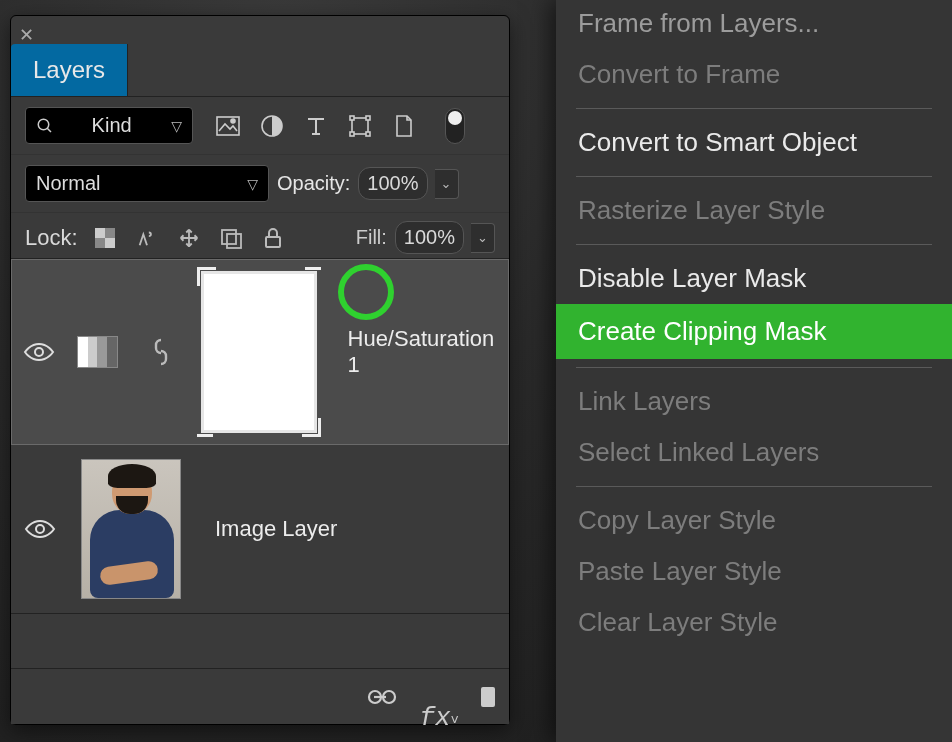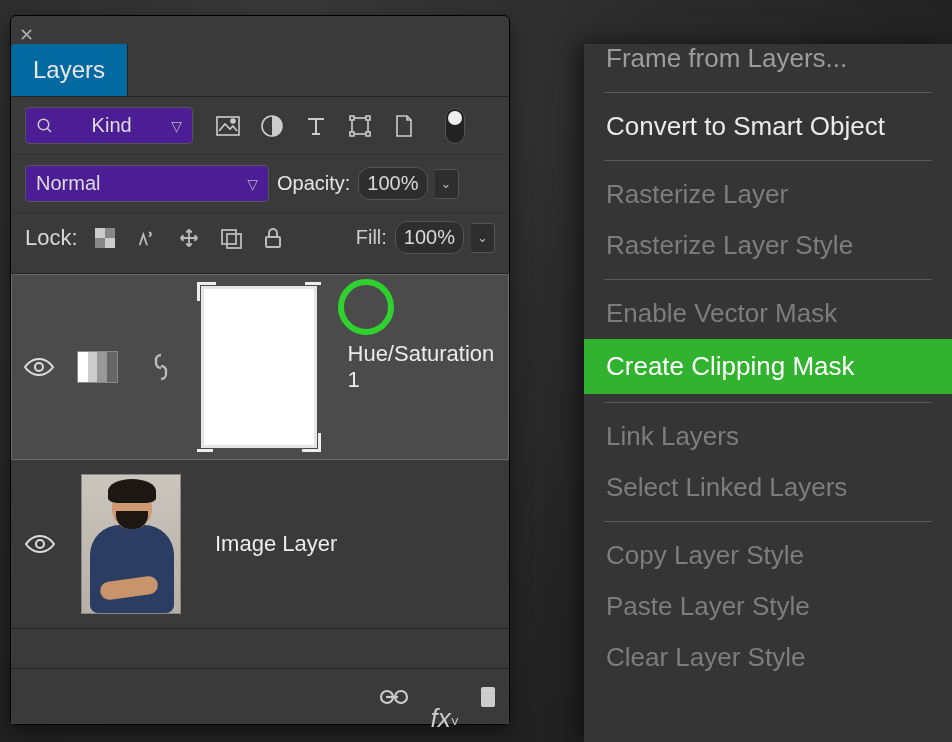--- a/index.html
+++ b/index.html
@@ -36,21 +36,21 @@
     border-right: 1px solid #222;
     border-top-left-radius: 4px;
     font-size: 24px; color: #e8e8e8;
   }
 
   .lp-row { display: flex; align-items: center; gap: 8px; padding: 10px 14px; }
   .lp-row + .lp-row { border-top: 1px solid #333; }
 
   .dropdown {
     display: flex; align-items: center; justify-content: space-between;
-    background: #4c1d95; border: 1px solid #555; border-radius: 4px;
+    background: #000000; border: 1px solid #555; border-radius: 4px;
     padding: 6px 10px; color: #ddd; font-size: 20px;
     cursor: pointer;
   }
   .dropdown .chev { font-size: 14px; color: #bbb; margin-left: 8px; }
   .kind-dd { width: 168px; }
   .kind-dd .mag { margin-right: 6px; font-size: 18px; }
 
   .filter-icons { display: flex; gap: 18px; align-items: center; margin-left: 14px; }
   .ficon { width: 26px; height: 26px; display:flex;align-items:center;justify-content:center; color:#ccc; font-size:22px; cursor:pointer;}
   .pill-toggle {
@@ -64,21 +64,21 @@
 
   .blend-dd { width: 244px; }
   .opacity-label { font-size:20px; color:#e5e5e5; }
   .pct-box {
     display:flex; align-items:center; background:#2e2e2e; border:1px solid #555;
     border-radius:12px; padding:4px 8px; font-size:20px;
   }
   .pct-chev { width:24px; height:30px; display:flex;align-items:center;justify-content:center;
     background:#2e2e2e;border:1px solid #555;border-left:none;border-radius:0 4px 4px 0;margin-left:-1px;font-size:13px;color:#bbb;}
 
-  .lock-row { padding: 8px 14px 19px 14px; border-bottom:1px solid #222;}
+  .lock-row { padding: 8px 14px 4px 14px; border-bottom:1px solid #222;}
   .lock-icons { display:flex; gap:16px; align-items:center; margin-left:6px;}
   .licon { width:26px;height:26px;display:flex;align-items:center;justify-content:center;color:#bbb;font-size:20px;}
   .fill-label { margin-left:auto; font-size:20px; color:#ccc;}
 
   
   .layer-list { flex:1; overflow:hidden; }
   .layer {
     display:flex; align-items:center; gap:14px;
     border-bottom:1px solid #222;
     background:#3a3a3a;
@@ -142,26 +142,25 @@
   
   .lp-footer {
     height:56px; border-top:1px solid #222; background:#3a3a3a;
     display:flex; align-items:center; justify-content:flex-end; gap:22px;
     padding:0 14px;
   }
   .foot-ic { color:#ccc; font-size:26px; }
 
   
   .ctx-menu {
-    position:absolute; right:0; top:0; bottom:0; width:368px;
+    position:absolute; right:0; top:0; bottom:0; width:396px;
     background:#353535;
     box-shadow:-6px 0 22px rgba(0,0,0,.55);
     color:#bcbcbc; font-size:26px;
-    padding-top:7px;
-    margin-top:44px;
+    padding-top:16px;
   }
   .ctx-item {
     padding:10px 22px; white-space:nowrap; cursor:default;
   }
   .ctx-item.enabled { color:#eaeaea; cursor:pointer; }
   .ctx-item.disabled { color:#7d7d7d; }
   .ctx-item.partial { color:#9c9c9c; } 
   .ctx-item.highlight {
     background:#31b32f; color:#fff; position:relative;
     padding-top:12px; padding-bottom:12px;
@@ -340,38 +339,38 @@
 
   <div class="lp-footer">
     <div class="foot-ic">
       <svg width="30" height="18" viewBox="0 0 30 18" fill="none" stroke="#ccc" stroke-width="2.2">
           <path d="M11 9H7a5 5 0 010-0 5 5 0 010 0"></path>
           <rect x="2" y="3" width="12" height="12" rx="6"></rect>
           <rect x="16" y="3" width="12" height="12" rx="6"></rect>
           <line x1="11" y1="9" x2="19" y2="9"></line>
         </svg>
     </div>
-    <div class="foot-ic" style="font-style:italic;font-family:Liberation Sans, sans-serif;margin-top:43px;">fx<span style="font-size:14px;font-style:normal;">˅</span></div>
+    <div class="foot-ic" style="font-style:italic;font-family:Liberation Mono, monospace;margin-top:43px;">fx<span style="font-size:14px;font-style:normal;">˅</span></div>
     <div class="foot-ic">
       <svg width="14" height="24" viewBox="0 0 14 24" fill="#ccc">
           <rect x="0" y="2" width="14" height="20" rx="2"></rect>
         </svg>
     </div>
   </div>
 </div>
 
 <div class="ctx-menu">
   <div class="ctx-item partial" style="margin-top:-18px;">Frame from Layers...</div>
+  <div class="ctx-item disabled">Convert to Frame</div>
   <div class="ctx-sep"></div>
   <div class="ctx-item enabled">Convert to Smart Object</div>
   <div class="ctx-sep"></div>
-  <div class="ctx-item disabled">Rasterize Layer</div>
   <div class="ctx-item disabled">Rasterize Layer Style</div>
   <div class="ctx-sep"></div>
-  <div class="ctx-item disabled">Enable Vector Mask</div>
+  <div class="ctx-item enabled">Disable Layer Mask</div>
   <div class="ctx-item highlight">Create Clipping Mask</div>
   <div class="ctx-sep"></div>
   <div class="ctx-item disabled">Link Layers</div>
   <div class="ctx-item disabled">Select Linked Layers</div>
   <div class="ctx-sep"></div>
   <div class="ctx-item disabled">Copy Layer Style</div>
   <div class="ctx-item disabled">Paste Layer Style</div>
   <div class="ctx-item disabled">Clear Layer Style</div>
 
 </div>

